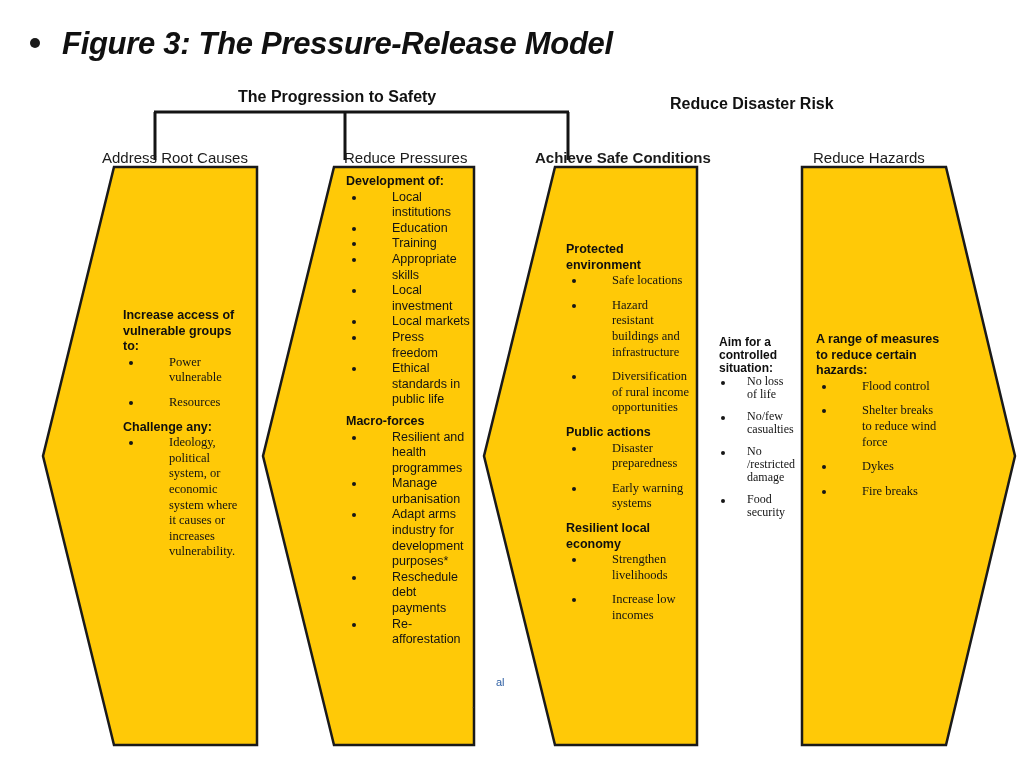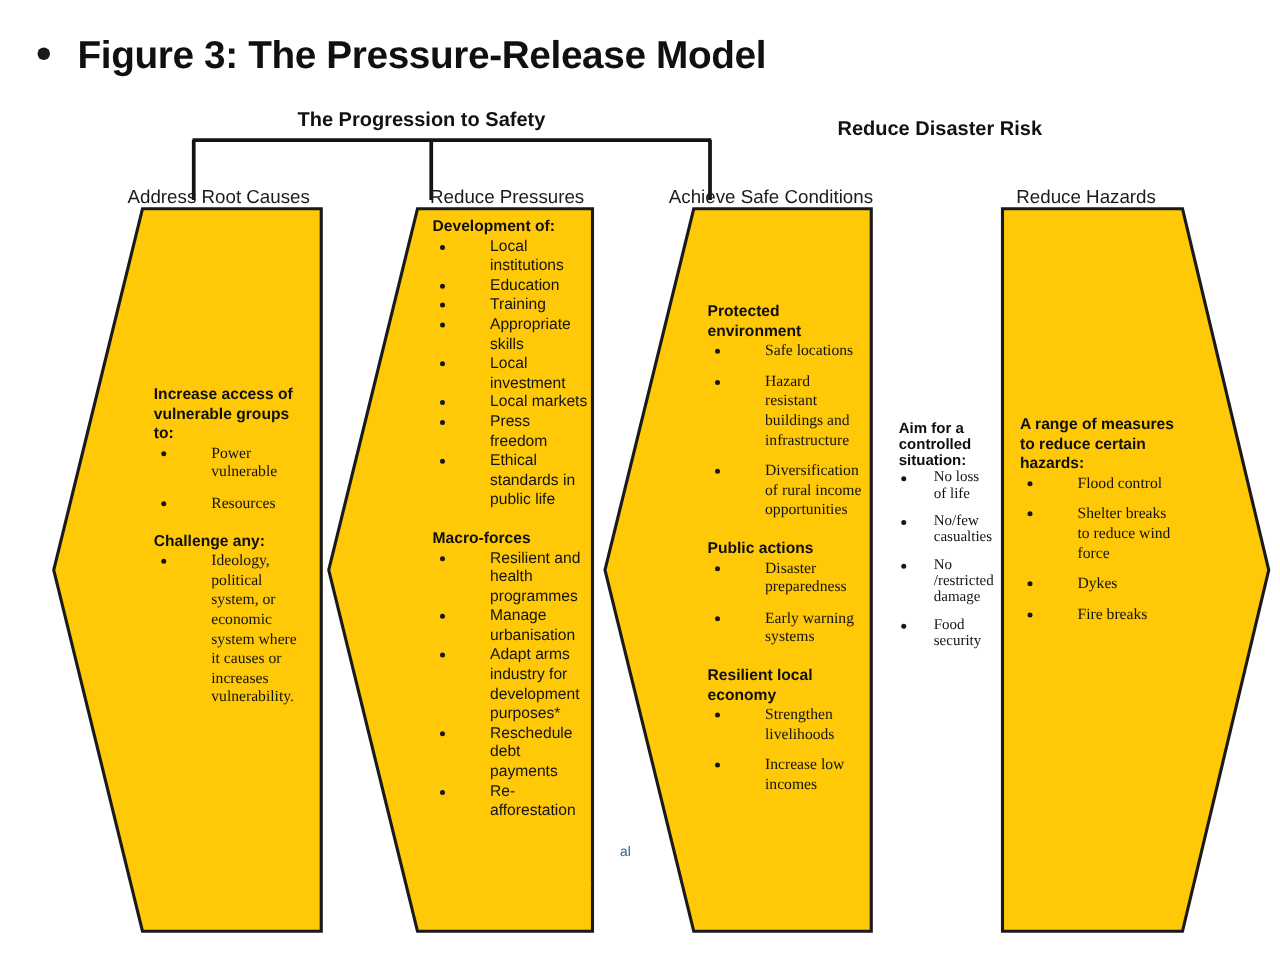--- a/index.html
+++ b/index.html
@@ -34,20 +34,21 @@
     position: relative;
     top: -6px;
     flex: 0 0 auto;
   }
   .slide-title {
     font-size: 31px;
     font-weight: bold;
     color: #101010;
     letter-spacing: -0.3px;
     white-space: nowrap;
+    font-style: italic;
   }
 
   
   .diagram {
     position: absolute;
     left: 16px;
     top: 0;
     width: 1024px;
     height: 768px;
   }
@@ -73,38 +74,38 @@
   
   .col-heading {
     position: absolute;
     font-size: 15px;
     color: #1b1b1b;
     white-space: nowrap;
     top: 149px;
   }
   #col-head-0 { left: 86px;  }
   #col-head-1 { left: 328px; }
-  #col-head-2 { left: 519px; }
+  #col-head-2 { left: 519px; font-weight: bold; }
   #col-head-3 { left: 797px; }
 
   
   .text-block {
     position: absolute;
     font-size: 12.5px;
     line-height: 15.6px;
     color: #131313;
   }
   #block-0 { left: 107px; top: 308px; width: 122px; }
   #block-1 { left: 330px; top: 174px; width: 125px; }
   #block-2 { left: 550px; top: 242px; width: 125px; }
   #block-3 { left: 800px; top: 332px; width: 128px; }
   #block-mid { left: 703px; top: 336px; width: 74px; }
 
   .tb-section { margin-bottom: 0; }
-  .tb-section + .tb-section { margin-top: 15px; }
+  .tb-section + .tb-section { margin-top: 6px; }
   .tb-title {
     font-weight: bold;
     color: #0f0f0f;
   }
   .tb-list {
     list-style: none;
     margin: 0;
     padding: 0;
   }
   .tb-list li {

